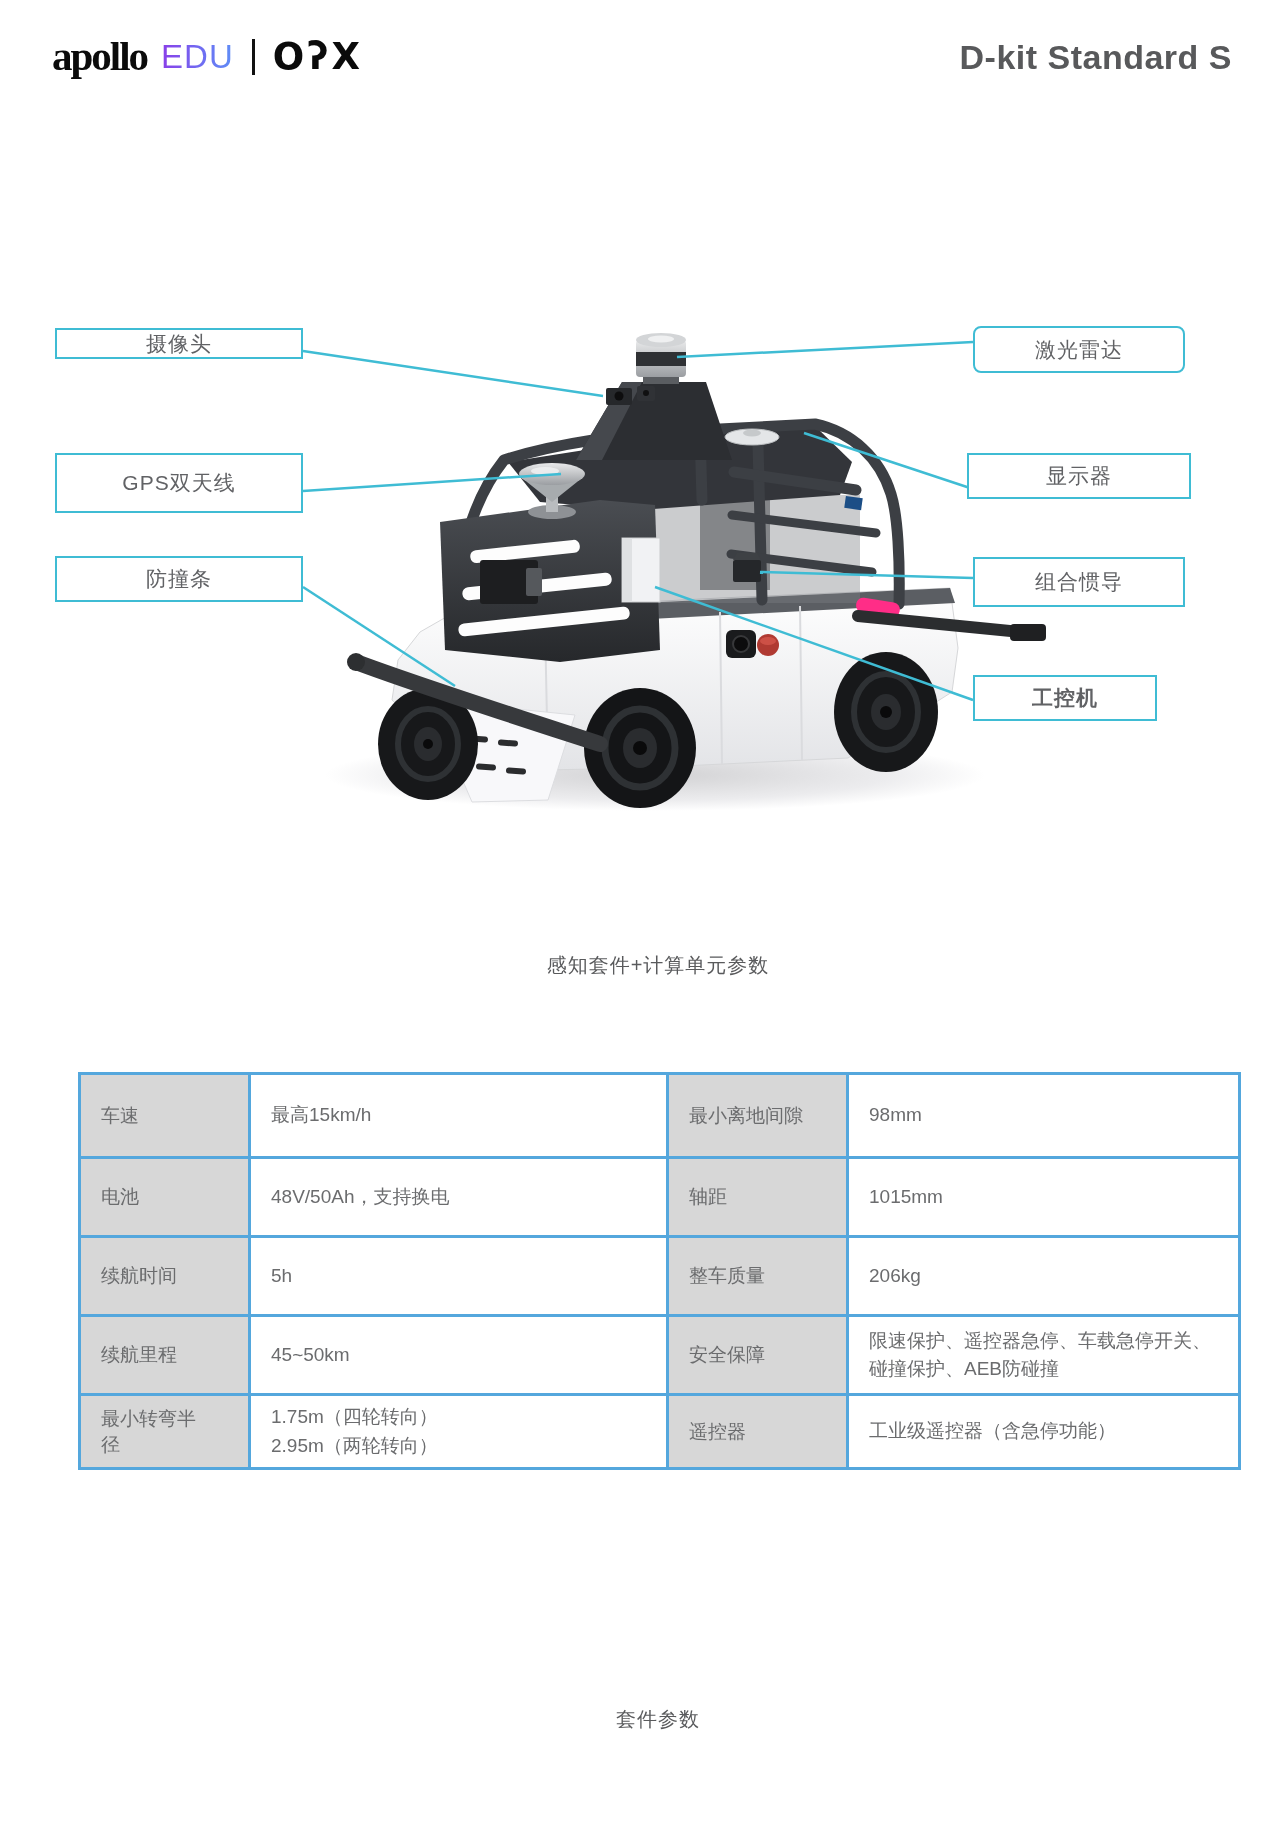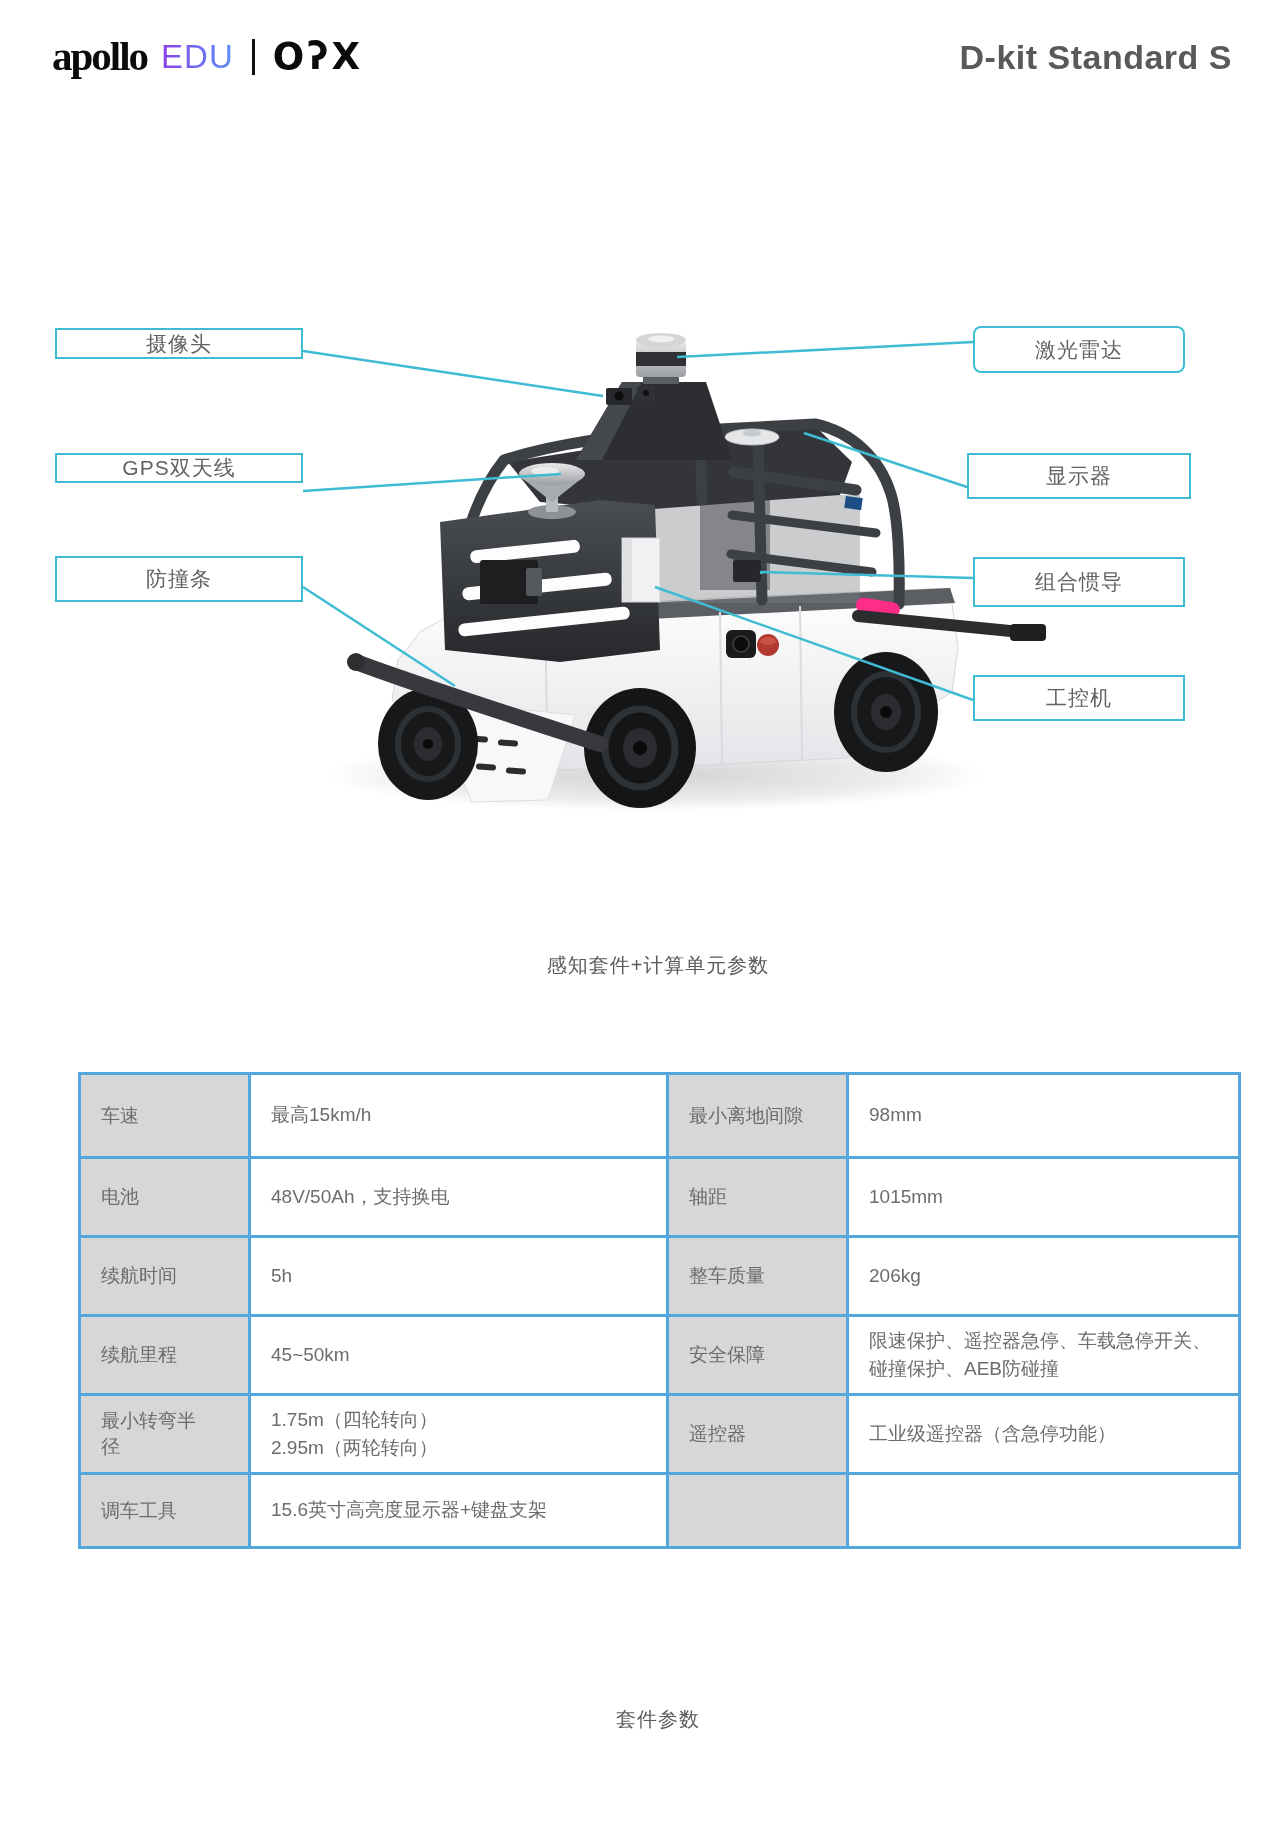--- a/index.html
+++ b/index.html
@@ -207,37 +207,37 @@
       <path d="M973,342 L677,357"></path>
       <path d="M973,489 L804,433"></path>
       <path d="M973,578 L760,572"></path>
       <path d="M973,700 L655,587"></path>
     </g>
   </svg>
 
   <div class="callout" style="left:55px;top:328px;width:248px;height:31px;">
     <span>摄像头</span>
   </div>
-  <div class="callout" style="left:55px;top:453px;width:248px;height:30px;">
+  <div class="callout" style="left:55px;top:453px;width:248px;height:60px;">
     <span>GPS双天线</span>
   </div>
   <div class="callout" style="left:55px;top:556px;width:248px;height:46px;">
     <span>防撞条</span>
   </div>
 
   <div class="callout" style="left:973px;top:326px;width:212px;height:47px;border-radius:8px;">
     <span>激光雷达</span>
   </div>
   <div class="callout" style="left:967px;top:453px;width:224px;height:46px;">
     <span>显示器</span>
   </div>
   <div class="callout" style="left:973px;top:557px;width:212px;height:50px;">
     <span>组合惯导</span>
   </div>
-  <div class="callout" style="left:973px;top:675px;width:212px;height:46px;">
+  <div class="callout" style="left:973px;top:675px;width:184px;height:46px;font-weight:bold;">
     <span>工控机</span>
   </div>
 
   <div id="caption-diagram" class="caption">感知套件+计算单元参数</div>
 
   <table class="spec">
     <colgroup>
         <col class="c1">
         <col class="c2">
         <col class="c3">
@@ -268,24 +268,18 @@
         <td class="k">安全保障</td>
         <td class="v">限速保护、遥控器急停、车载急停开关、碰撞保护、AEB防碰撞</td>
       </tr>
       <tr>
         <td class="k">最小转弯半径</td>
         <td class="v">1.75m（四轮转向）
 2.95m（两轮转向）</td>
         <td class="k">遥控器</td>
         <td class="v">工业级遥控器（含急停功能）</td>
       </tr>
-      <tr>
-        <td class="k">调车工具</td>
-        <td class="v">15.6英寸高亮度显示器+键盘支架</td>
-        <td class="k"></td>
-        <td class="v"></td>
-      </tr>
     </tbody>
   </table>
 
   <div id="caption-table" class="caption">套件参数</div>
 
 </div>
 
 </body></html>

